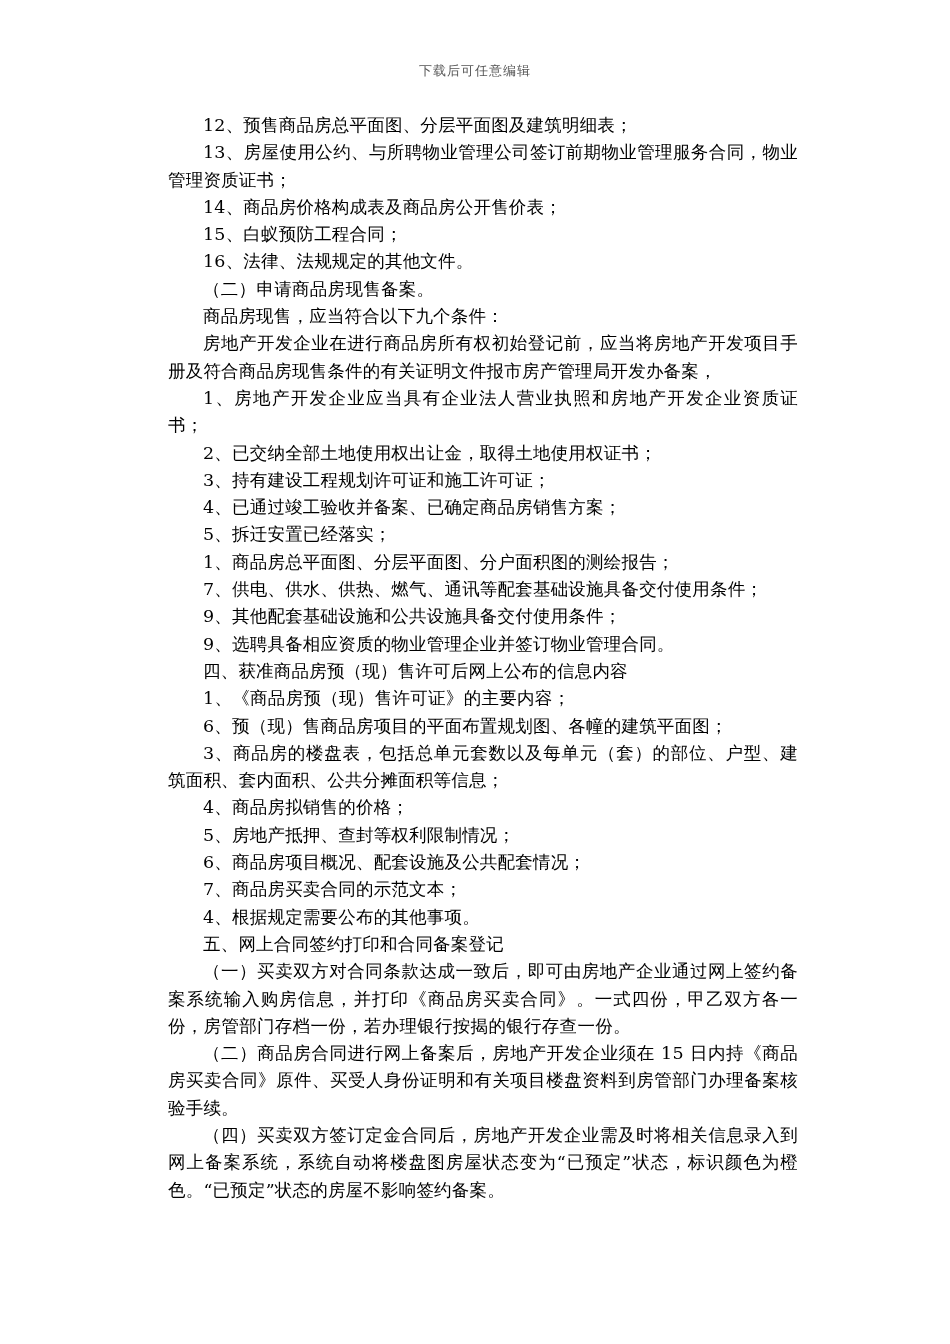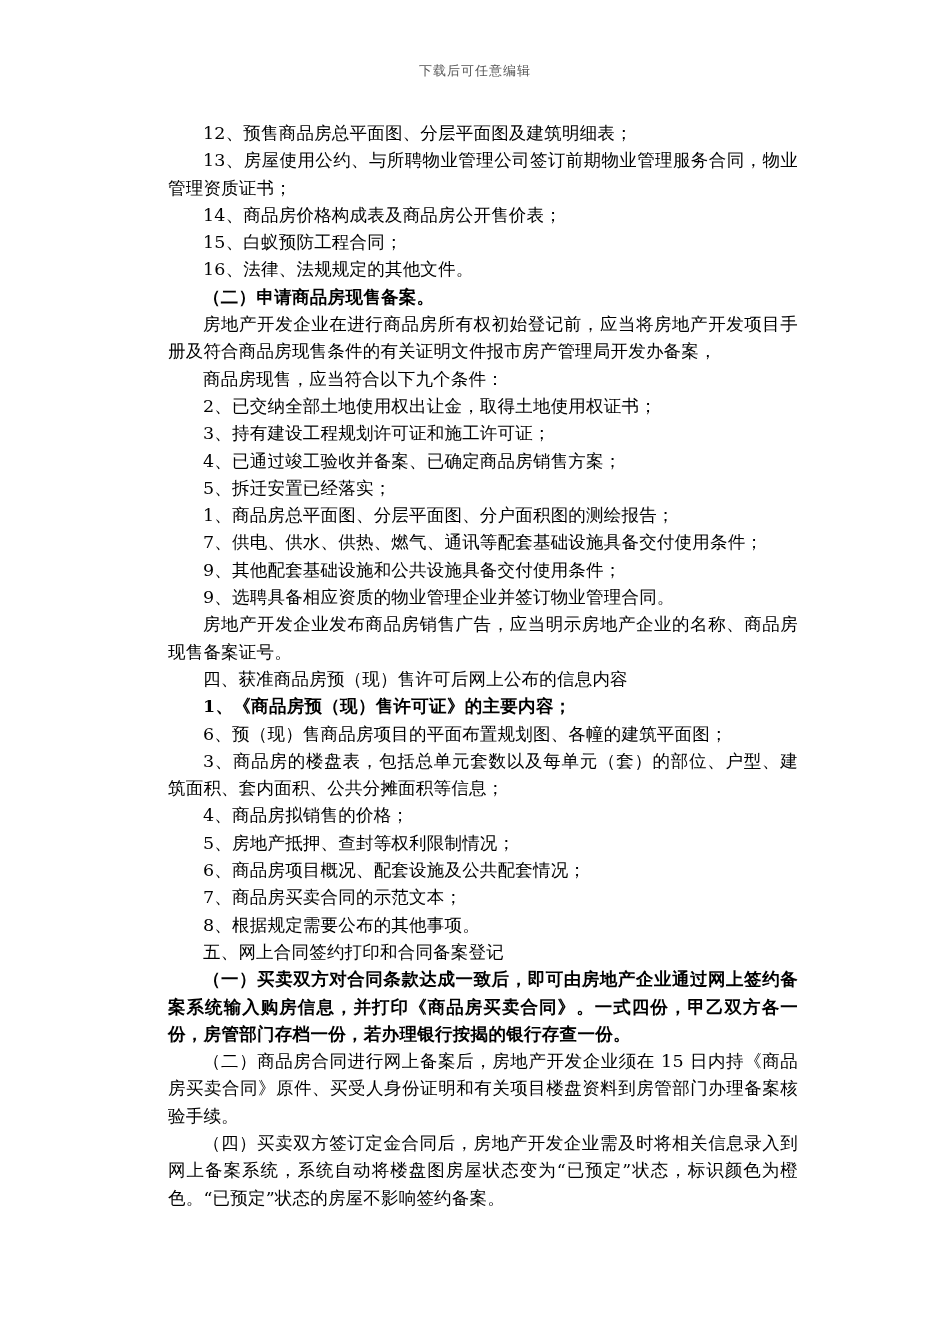--- a/index.html
+++ b/index.html
@@ -28,76 +28,76 @@
     left: 0;
     width: 950px;
     text-align: center;
     font-size: 13px;
     color: #555555;
     font-family: "DejaVu Serif", "Liberation Serif", serif;
     letter-spacing: 1px;
   }
   .content {
     position: absolute;
-    top: 120px;
+    top: 112px;
     left: 168px;
     width: 630px;
   }
   p {
     margin: 0;
     font-size: 17.5px;
     line-height: 1.56;
     text-align: justify;
     text-justify: inter-ideograph;
     letter-spacing: 0.2px;
     font-family: "DejaVu Serif", "Liberation Serif", serif;
   }
   p.indent {
     text-indent: 2em;
   }
   p.heading {
     text-indent: 2em;
-    font-weight: bold;
+    font-weight: normal;
     letter-spacing: 0.3px;
   }
 </style>
 </head>
 <body>
 
 <div class="page">
 
   <div class="watermark">下载后可任意编辑</div>
 
   <div class="content">
     <p class="indent">12、预售商品房总平面图、分层平面图及建筑明细表；</p>
     <p class="indent">13、房屋使用公约、与所聘物业管理公司签订前期物业管理服务合同，物业管理资质证书；</p>
     <p class="indent">14、商品房价格构成表及商品房公开售价表；</p>
     <p class="indent">15、白蚁预防工程合同；</p>
     <p class="indent">16、法律、法规规定的其他文件。</p>
     <p class="heading">（二）申请商品房现售备案。</p>
+    <p class="indent">商品房现售，应当符合以下九个条件：</p>
     <p class="indent">房地产开发企业在进行商品房所有权初始登记前，应当将房地产开发项目手册及符合商品房现售条件的有关证明文件报市房产管理局开发办备案，</p>
-    <p class="indent">商品房现售，应当符合以下九个条件：</p>
+    <p class="indent">1、房地产开发企业应当具有企业法人营业执照和房地产开发企业资质证书；</p>
     <p class="indent">2、已交纳全部土地使用权出让金，取得土地使用权证书；</p>
     <p class="indent">3、持有建设工程规划许可证和施工许可证；</p>
     <p class="indent">4、已通过竣工验收并备案、已确定商品房销售方案；</p>
     <p class="indent">5、拆迁安置已经落实；</p>
     <p class="indent">1、商品房总平面图、分层平面图、分户面积图的测绘报告；</p>
     <p class="indent">7、供电、供水、供热、燃气、通讯等配套基础设施具备交付使用条件；</p>
     <p class="indent">9、其他配套基础设施和公共设施具备交付使用条件；</p>
     <p class="indent">9、选聘具备相应资质的物业管理企业并签订物业管理合同。</p>
-    <p class="indent">房地产开发企业发布商品房销售广告，应当明示房地产企业的名称、商品房现售备案证号。</p>
     <p class="indent">四、获准商品房预（现）售许可后网上公布的信息内容</p>
     <p class="heading">1、《商品房预（现）售许可证》的主要内容；</p>
     <p class="indent">6、预（现）售商品房项目的平面布置规划图、各幢的建筑平面图；</p>
     <p class="indent">3、商品房的楼盘表，包括总单元套数以及每单元（套）的部位、户型、建筑面积、套内面积、公共分摊面积等信息；</p>
     <p class="indent">4、商品房拟销售的价格；</p>
     <p class="indent">5、房地产抵押、查封等权利限制情况；</p>
     <p class="indent">6、商品房项目概况、配套设施及公共配套情况；</p>
     <p class="indent">7、商品房买卖合同的示范文本；</p>
-    <p class="indent">8、根据规定需要公布的其他事项。</p>
+    <p class="indent">4、根据规定需要公布的其他事项。</p>
     <p class="indent">五、网上合同签约打印和合同备案登记</p>
     <p class="heading">（一）买卖双方对合同条款达成一致后，即可由房地产企业通过网上签约备案系统输入购房信息，并打印《商品房买卖合同》。一式四份，甲乙双方各一份，房管部门存档一份，若办理银行按揭的银行存查一份。</p>
     <p class="indent">（二）商品房合同进行网上备案后，房地产开发企业须在 15 日内持《商品房买卖合同》原件、买受人身份证明和有关项目楼盘资料到房管部门办理备案核验手续。</p>
     <p class="indent">（四）买卖双方签订定金合同后，房地产开发企业需及时将相关信息录入到网上备案系统，系统自动将楼盘图房屋状态变为“已预定”状态，标识颜色为橙色。“已预定”状态的房屋不影响签约备案。</p>
     <p class="indent"></p>
   </div>
 
 </div>
 
 </body></html>

